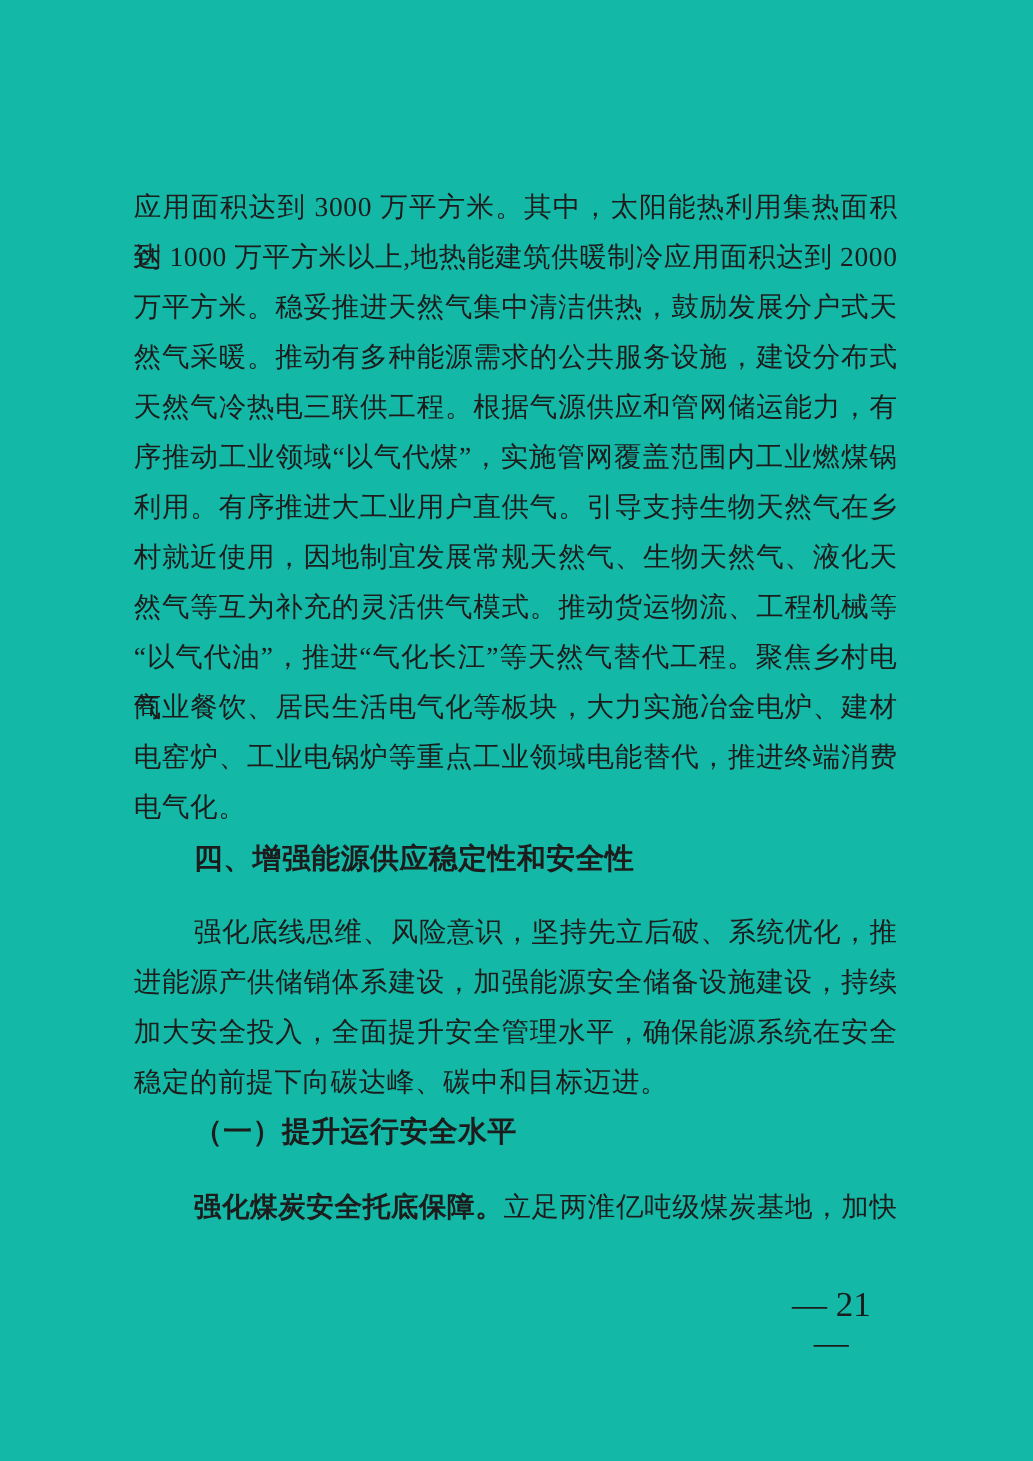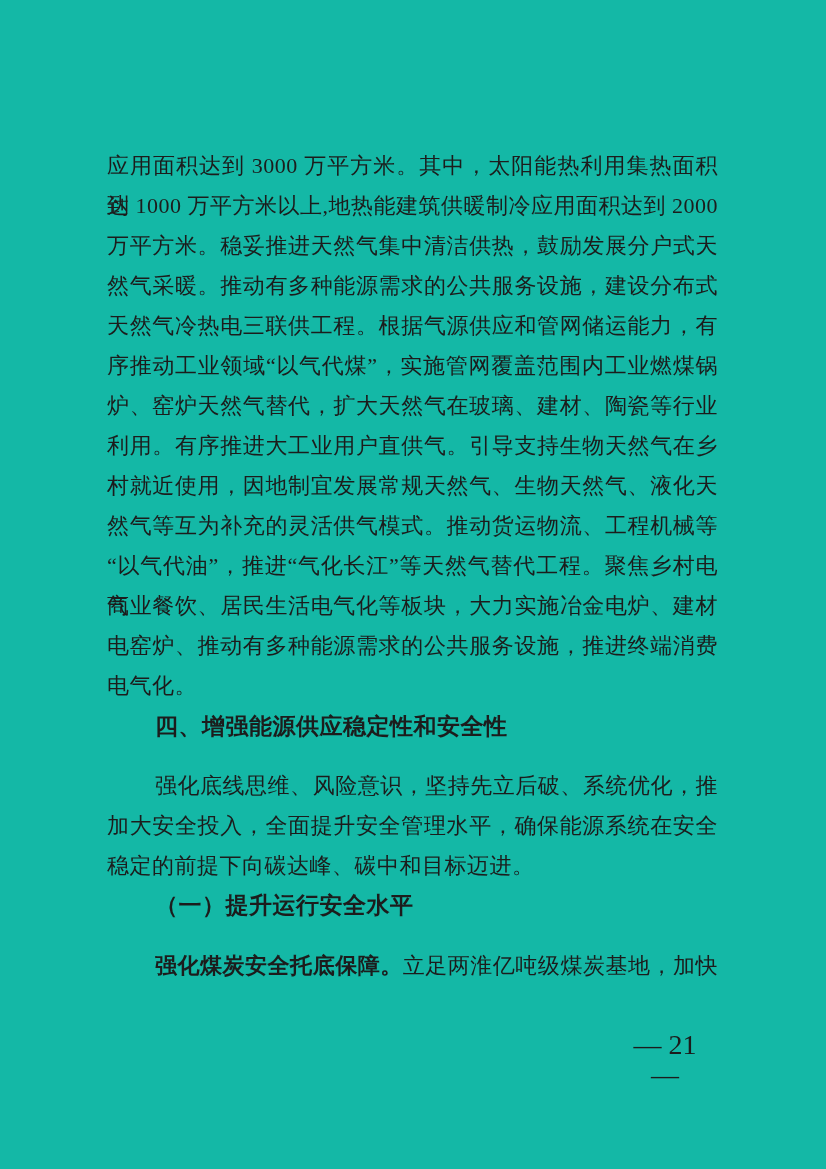--- a/index.html
+++ b/index.html
@@ -73,32 +73,32 @@
 
 <div class="page">
   <div class="text-block">
 
     <div class="line just">应用面积达到 3000 万平方米。其中，太阳能热利用集热面积达</div>
     <div class="line just">到 1000 万平方米以上,地热能建筑供暖制冷应用面积达到 2000</div>
     <div class="line just">万平方米。稳妥推进天然气集中清洁供热，鼓励发展分户式天</div>
     <div class="line just">然气采暖。推动有多种能源需求的公共服务设施，建设分布式</div>
     <div class="line just">天然气冷热电三联供工程。根据气源供应和管网储运能力，有</div>
     <div class="line just">序推动工业领域“以气代煤”，实施管网覆盖范围内工业燃煤锅</div>
-    <div class="line just">炉、窑炉天然气替代，扩大天然气在玻璃、建材、陶瓷等行业</div>
     <div class="line just">利用。有序推进大工业用户直供气。引导支持生物天然气在乡</div>
     <div class="line just">村就近使用，因地制宜发展常规天然气、生物天然气、液化天</div>
     <div class="line just">然气等互为补充的灵活供气模式。推动货运物流、工程机械等</div>
     <div class="line just">“以气代油”，推进“气化长江”等天然气替代工程。聚焦乡村电气</div>
     <div class="line just">商业餐饮、居民生活电气化等板块，大力实施冶金电炉、建材</div>
-    <div class="line just">电窑炉、推动有多种能源需求的公共服务设施，推进终端消费</div>
+    <div class="line just">电窑炉、工业电锅炉等重点工业领域电能替代，推进终端消费</div>
     <div class="line">电气化。</div>
 
     <div class="line h1">四、增强能源供应稳定性和安全性</div>
 
     <div class="line just indent">强化底线思维、风险意识，坚持先立后破、系统优化，推</div>
+    <div class="line just">进能源产供储销体系建设，加强能源安全储备设施建设，持续</div>
     <div class="line just">加大安全投入，全面提升安全管理水平，确保能源系统在安全</div>
     <div class="line">稳定的前提下向碳达峰、碳中和目标迈进。</div>
 
     <div class="line h2">（一）提升运行安全水平</div>
 
     <div class="line just indent">
       <span class="lead-bold">强化煤炭安全托底保障。</span><span>立足两淮亿吨级煤炭基地，加快</span>
     </div>
 
   </div>

